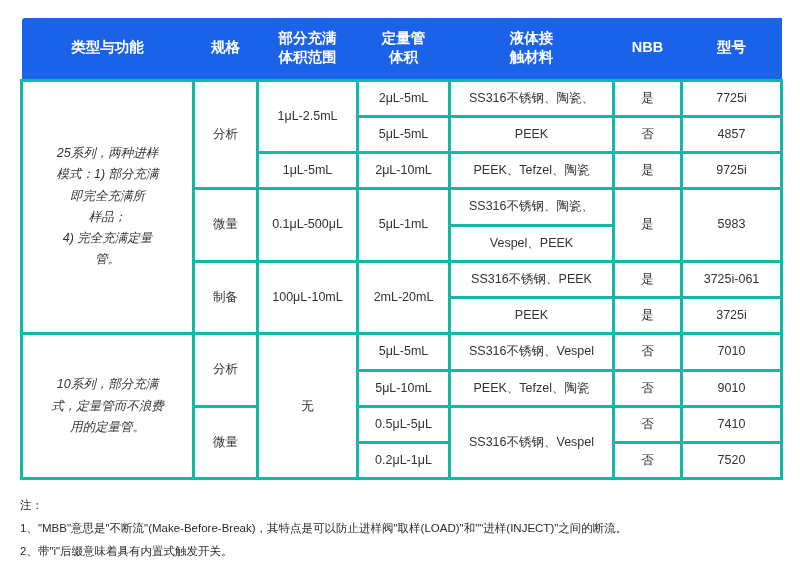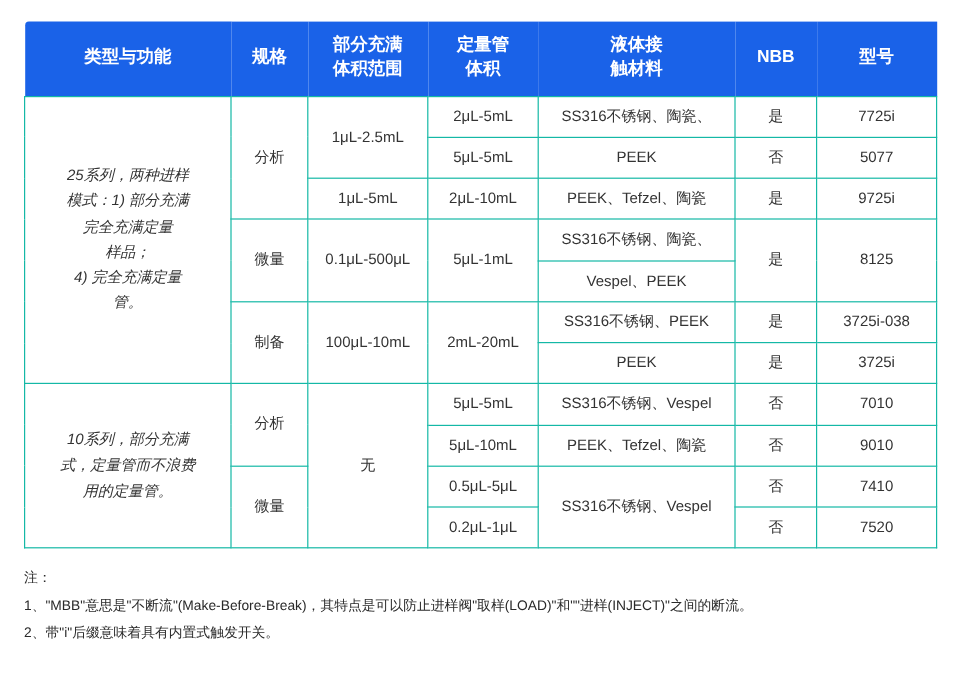--- a/index.html
+++ b/index.html
@@ -38,21 +38,21 @@
     line-height: 1.35;
     border: none;
     height: 62px;
     box-sizing: border-box;
   }
   table.spec thead th:first-child {
     border-top-left-radius: 3px;
     border-bottom-left-radius: 0;
   }
   table.spec td {
-    border: 1px solid #14b8a6;
+    border: 3px solid #14b8a6;
     font-size: 12.5px;
     text-align: center;
     vertical-align: middle;
     padding: 6px 5px;
     line-height: 1.7;
     color: #333333;
     background: #ffffff;
     height: 34px;
     box-sizing: border-box;
   }
@@ -116,63 +116,63 @@
         <th>NBB</th>
         <th>型号</th>
       </tr>
     </thead>
     <tbody>
 
       <tr>
         <td class="type-cell" rowspan="7">
           <div>25系列，两种进样</div>
           <div>模式：1) 部分充满</div>
-          <div>完全充满定量</div>
+          <div>即完全充满所</div>
           <div>样品；</div>
           <div>4) 完全充满定量</div>
           <div>管。</div>
         </td>
         <td rowspan="3">分析</td>
         <td rowspan="2">1μL-2.5mL</td>
         <td>2μL-5mL</td>
         <td class="mat-cell" rowspan="1">SS316不锈钢、陶瓷、</td>
         <td>是</td>
         <td>7725i</td>
       </tr>
       <tr>
         <td>5μL-5mL</td>
         <td class="mat-cell">PEEK</td>
         <td>否</td>
-        <td>5077</td>
+        <td>4857</td>
       </tr>
       <tr>
         <td>1μL-5mL</td>
         <td>2μL-10mL</td>
         <td class="mat-cell">PEEK、Tefzel、陶瓷</td>
         <td>是</td>
         <td>9725i</td>
       </tr>
       <tr>
         <td rowspan="2">微量</td>
         <td rowspan="2">0.1μL-500μL</td>
         <td rowspan="2">5μL-1mL</td>
         <td class="mat-cell">SS316不锈钢、陶瓷、</td>
         <td rowspan="2">是</td>
-        <td rowspan="2">8125</td>
+        <td rowspan="2">5983</td>
       </tr>
       <tr>
         <td class="mat-cell">Vespel、PEEK</td>
       </tr>
       <tr>
         <td rowspan="2">制备</td>
         <td rowspan="2">100μL-10mL</td>
         <td rowspan="2">2mL-20mL</td>
         <td class="mat-cell">SS316不锈钢、PEEK</td>
         <td>是</td>
-        <td>3725i-038</td>
+        <td>3725i-061</td>
       </tr>
       <tr>
         <td class="mat-cell">PEEK</td>
         <td>是</td>
         <td>3725i</td>
       </tr>
 
       <tr>
         <td class="type-cell" rowspan="4">
           <div>10系列，部分充满</div>

